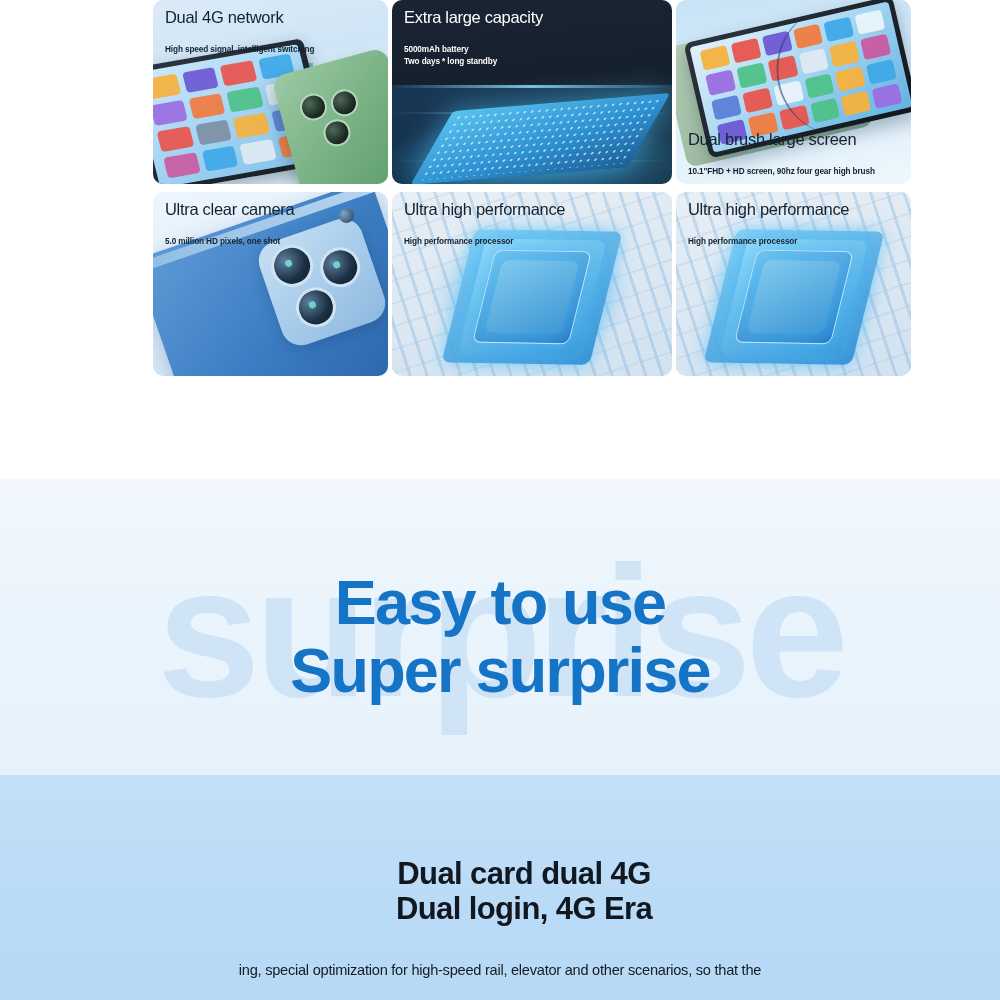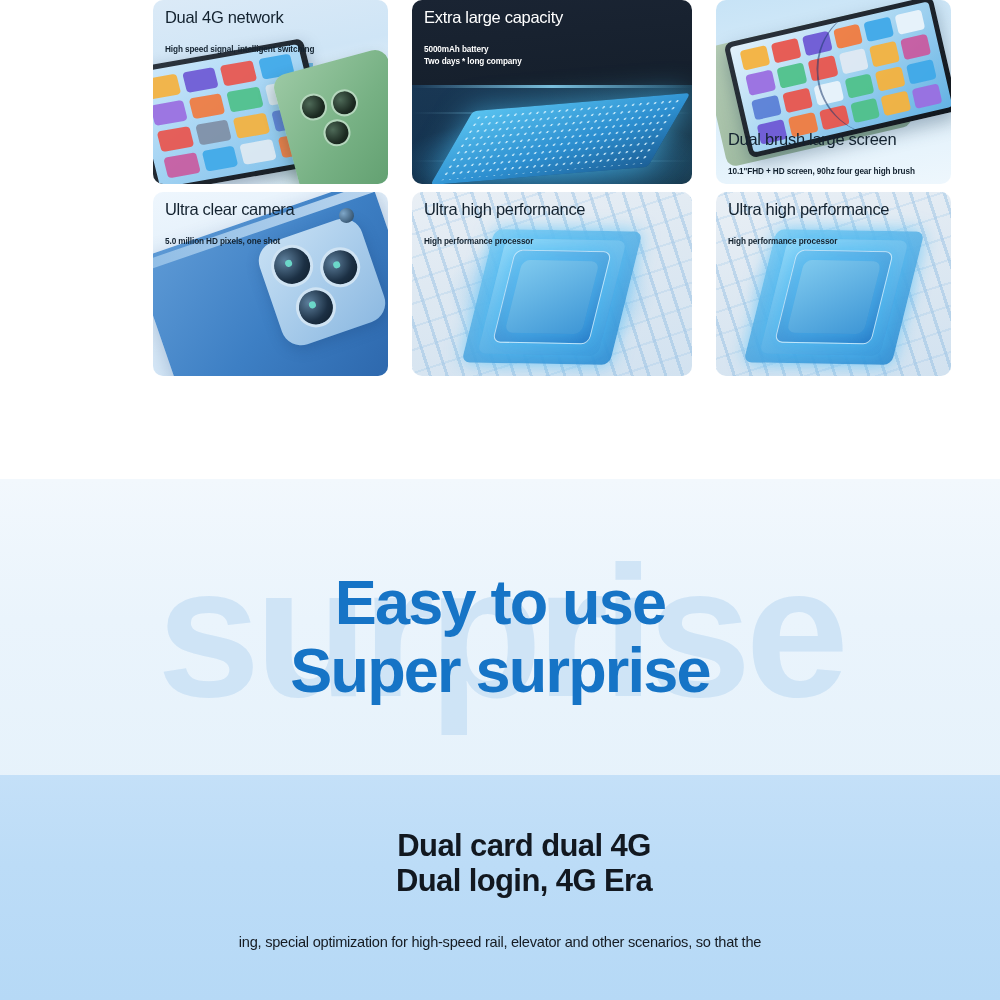--- a/index.html
+++ b/index.html
@@ -9,21 +9,21 @@
     font-family:"Liberation Sans", sans-serif;
     background:#ffffff; overflow:hidden;
   }
   .page { position:relative; width:1000px; height:1000px; background:#fff; }
 
   
   .features {
     position:absolute; left:153px; top:0px;
     width:720px; height:380px;
   }
-  .grid-row { display:flex; gap:24px; }
+  .grid-row { display:flex; gap:4px; }
   .row-top { height:184px; }
   .row-bottom { height:184px; margin-top:8px; }
 
   .card {
     position:relative; border-radius:10px; overflow:hidden;
     flex:0 0 auto;
   }
   .card.w1 { width:235px; }
   .card.w2 { width:280px; }
   .card.w3 { width:235px; }
@@ -248,21 +248,21 @@
     font-size:63px; font-weight:700; color:#1674c6;
     line-height:1.08; letter-spacing:-1.8px;
   }
 
   
   .bluepanel {
     position:absolute; left:0; top:775px; width:1000px; height:225px;
     background:linear-gradient(180deg,#c4e0f8 0%,#bcdcf7 40%,#b6d9f6 100%);
     overflow:hidden;
   }
-  .bp-head { text-align:center; padding-top:54px;margin-left:48px; }
+  .bp-head { text-align:center; padding-top:82px;margin-left:48px; }
   .bp-head .h1, .bp-head .h2 {
     font-size:31px; font-weight:700; color:#121820;
     line-height:1.12; letter-spacing:-.6px;
   }
   .bp-body {
     margin:30px auto 0; width:650px; text-align:center;
     font-size:14.6px; color:#151b22; line-height:2.05; font-weight:400;
     letter-spacing:-.25px;
   }
 </style>
@@ -322,21 +322,21 @@
         <span class="batt-streak s1"></span>
         <span class="batt-streak s2"></span>
         <span class="batt-streak s3"></span>
         <div class="batt-slab">
           <div class="batt-dots"></div>
         </div>
         <div class="card-copy top">
           <div class="c-title">Extra large capacity</div>
           <div class="c-sub two">
             <span>5000mAh battery</span>
-            <span>Two days * long company</span>
+            <span>Two days * long standby</span>
           </div>
         </div>
       </div>
 
       <div class="card w3 dark">
         <div class="bg-brush"></div>
         <div class="case3"></div>
         <div class="tab3">
           <div class="scr">
             <div class="icons">

